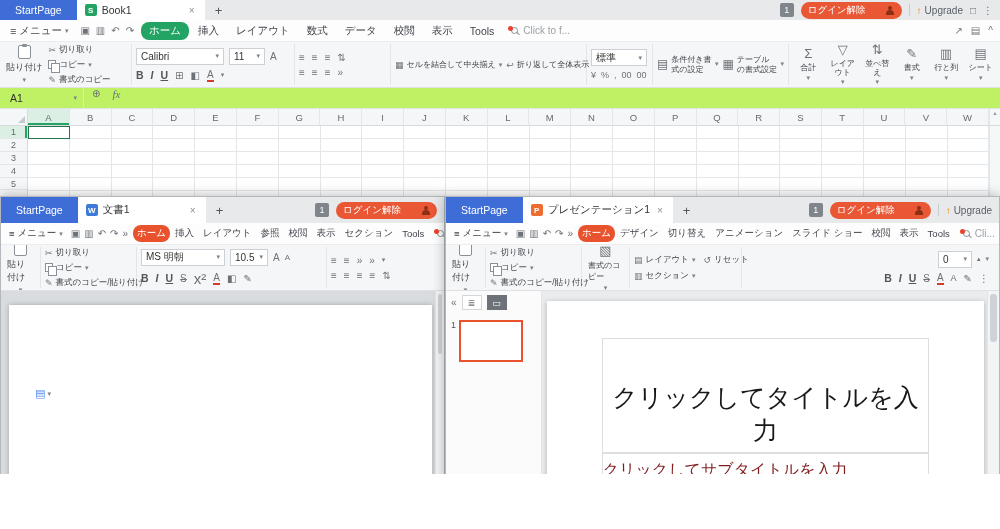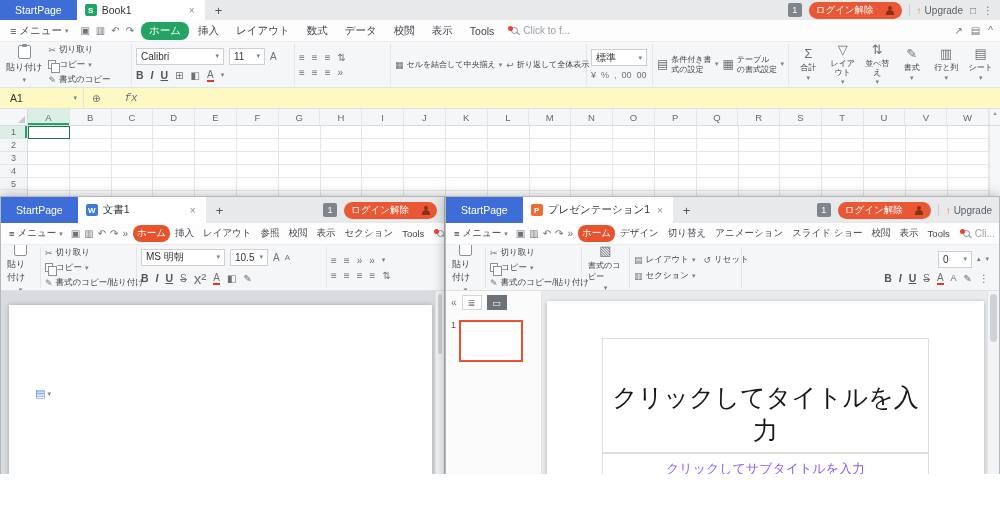--- a/index.html
+++ b/index.html
@@ -14,21 +14,21 @@
 .h20{height:20px}.h26{height:26px}
 .tab-start{display:flex;align-items:center;padding:0 15px;background:#3f6dd8;color:#fff;font-size:10.5px}
 .tab-doc{display:flex;align-items:center;gap:5px;background:#fff;padding:0 8px;min-width:128px;font-size:10.5px;color:#333}
 .tab-doc .tab-label{flex:1}
 .doc-ic{width:12px;height:12px;border-radius:2px;color:#fff;font-size:8px;font-weight:bold;display:flex;align-items:center;justify-content:center}
 .ic-g{background:#23a464}.ic-b{background:#3e7bd6}.ic-o{background:#ed6c2f}
 .tab-x{color:#8a9097;font-size:10px;padding:0 2px}
 .tab-add{display:flex;align-items:center;padding:0 10px;color:#555;font-size:13px}
 .tb-right{margin-left:auto;display:flex;align-items:center;gap:7px;padding-right:7px}
 .badge{background:#80858c;color:#fff;font-size:9px;width:14px;height:14px;border-radius:2px;display:flex;align-items:center;justify-content:center}
-.logout{background:#e95734;color:#fff;font-size:9.5px;border-radius:9px;padding:2px 7px;display:flex;align-items:center;gap:12px}
+.logout{background:#e95734;color:#fff;font-size:9.5px;border-radius:9px;padding:2px 7px;display:flex;align-items:center;gap:20px}
 .person{width:9px;height:9px;position:relative;display:inline-block}
 .person:before{content:"";position:absolute;left:2.5px;top:0;width:4px;height:4px;border-radius:50%;background:#8d2f14}
 .person:after{content:"";position:absolute;left:.5px;top:4.5px;width:8px;height:4.5px;border-radius:4px 4px 0 0;background:#8d2f14}
 .vdiv{width:1px;height:12px;background:#c9ccd0}
 .upgrade{display:flex;align-items:center;gap:3px;color:#5a5f66;font-size:10px}
 .up-ic{color:#f08300;font-size:10px}
 .winctl{color:#6d7278;font-size:10px}
 
 .rtabs{display:flex;align-items:center;height:22px;background:#fdfdfe;border-bottom:1px solid #ececee;padding:0 5px;gap:1px;flex:0 0 auto;white-space:nowrap;overflow:hidden}
 .menu-btn{display:flex;align-items:center;gap:3px;color:#41454b;padding:0 5px;font-size:10.5px}
@@ -64,24 +64,24 @@
 .vbtn .ig{font-size:13px;color:#6d7278}
 .big2{display:flex;align-items:center;gap:3px;font-size:8px;color:#3f434a;width:64px;line-height:1.2}
 .big2 .ig{font-size:12px}
 .mbtn{display:flex;align-items:center;gap:3px;font-size:8px;color:#3f434a;white-space:nowrap}
 .clip-ic{width:13px;height:14px;border:1.2px solid #8a9097;border-radius:2px;position:relative;background:#fff}
 .clip-ic:before{content:"";position:absolute;left:3px;top:-2px;width:5px;height:3px;background:#8a9097;border-radius:1px}
 .copy-ic{width:8px;height:9px;border:1px solid #8a9097;position:relative;display:inline-block;background:#fff;flex:0 0 auto}
 .copy-ic:before{content:"";position:absolute;left:2px;top:2px;width:7px;height:8px;border:1px solid #8a9097;background:#fff}
 .playc{width:14px;height:14px;border:1.3px solid #2ba84a;border-radius:50%;color:#2ba84a;font-size:7px;display:flex;align-items:center;justify-content:center}
 
-.fbar{display:flex;align-items:center;height:21px;border-bottom:1px solid #e0e3e6;background:#fef9c3;flex:0 0 auto}
+.fbar{display:flex;height:21px;border-bottom:1px solid #e0e3e6;background:#bef264;flex:0 0 auto}
 .cellref{width:84px;height:100%;padding:0 6px 0 10px;font-size:10.5px;color:#333;display:flex;align-items:center;justify-content:space-between;border-right:1px solid #e0e3e6}
 .fbar .ico{margin-left:8px;font-size:10px}
-.fx{font-style:italic;font-family:Liberation Mono, monospace;color:#6d7278;font-size:11px;margin-left:24px}
+.fx{font-style:italic;font-family:Liberation Serif, serif;color:#6d7278;font-size:11px;margin-left:12px}
 .colheads{display:flex;height:17px;background:#f5f6f7;border-bottom:1px solid #d9dcdf;font-size:9.5px;color:#646a71;flex:0 0 auto}
 .corner{width:28px;border-right:1px solid #d9dcdf;position:relative;flex:0 0 auto}
 .corner:after{content:"";position:absolute;right:2px;bottom:2px;border-left:7px solid transparent;border-bottom:7px solid #c6cacd}
 .colcell{flex:1;display:flex;align-items:center;justify-content:center;border-right:1px solid #e4e7ea}
 .colcell.hl{background:#dcefe4;box-shadow:inset 0 -2px 0 #23a464}
 .sbtop{width:11px;flex:0 0 auto;border-left:1px solid #e4e6e9;background:#f6f7f8;display:flex;align-items:flex-start;justify-content:center;font-size:6px;color:#8a9097}
 .gridwrap{flex:1;display:flex;position:relative;overflow:hidden}
 .rownums{width:28px;background:#f5f6f7;border-right:1px solid #d9dcdf;font-size:9px;color:#646a71;flex:0 0 auto}
 .rn{height:12.9px;display:flex;align-items:center;justify-content:center;border-bottom:1px solid #e4e7ea}
 .rn.hl{background:#dcefe4;box-shadow:inset -2px 0 0 #23a464}
@@ -100,21 +100,21 @@
 .th-head{display:flex;align-items:center;gap:5px;padding:4px 5px;color:#6d7278;font-size:10px}
 .tgl{width:20px;height:15px;display:flex;align-items:center;justify-content:center;font-size:9px;border:1px solid #d4d7da;background:#fff;color:#6d7278}
 .tgl.on{background:#6d7278;color:#fff;border-color:#6d7278}
 .th-item{display:flex;gap:3px;padding:6px 4px 0 5px;font-size:9px;color:#555}
 .th-box{width:64px;height:42px;background:#fff;border:2px solid #e8532e}
 .pp-main{flex:1;position:relative;background:#e9ebed;overflow:hidden}
 .slide{position:absolute;left:5px;top:10px;right:15px;height:330px;background:#fff;box-shadow:0 1px 5px rgba(0,0,0,.25)}
 .ph-title{position:absolute;left:12.5%;width:75%;top:37px;height:115px;border:1px solid #dedede}
 .ph-title .t{position:absolute;left:0;right:0;bottom:5px;text-align:center;font-size:25px;color:#17181a}
 .ph-sub{position:absolute;left:12.5%;width:75%;top:152px;height:57px;border:1px solid #dedede}
-.ph-sub .t{position:absolute;left:0;right:0;top:6px;text-align:center;font-size:13px;color:#8b5cf6}
+.ph-sub .t{position:absolute;left:0;right:0;top:6px;text-align:left;font-size:16px;color:#7f1d1d}
 .pp-sb{position:absolute;right:0;top:0;bottom:0;width:12px;background:#f3f4f6;border-left:1px solid #e2e4e7}
 
 .g1{width:132px}.g2{width:163px}.g3{width:96px}.g4{width:196px}.g5{width:66px}.g6{width:136px}.g7{flex:1 1 auto;display:flex}
 .wrapt{white-space:normal;word-break:break-all}
 </style>
 </head>
 <body>
 
 <div id="screen">
 

